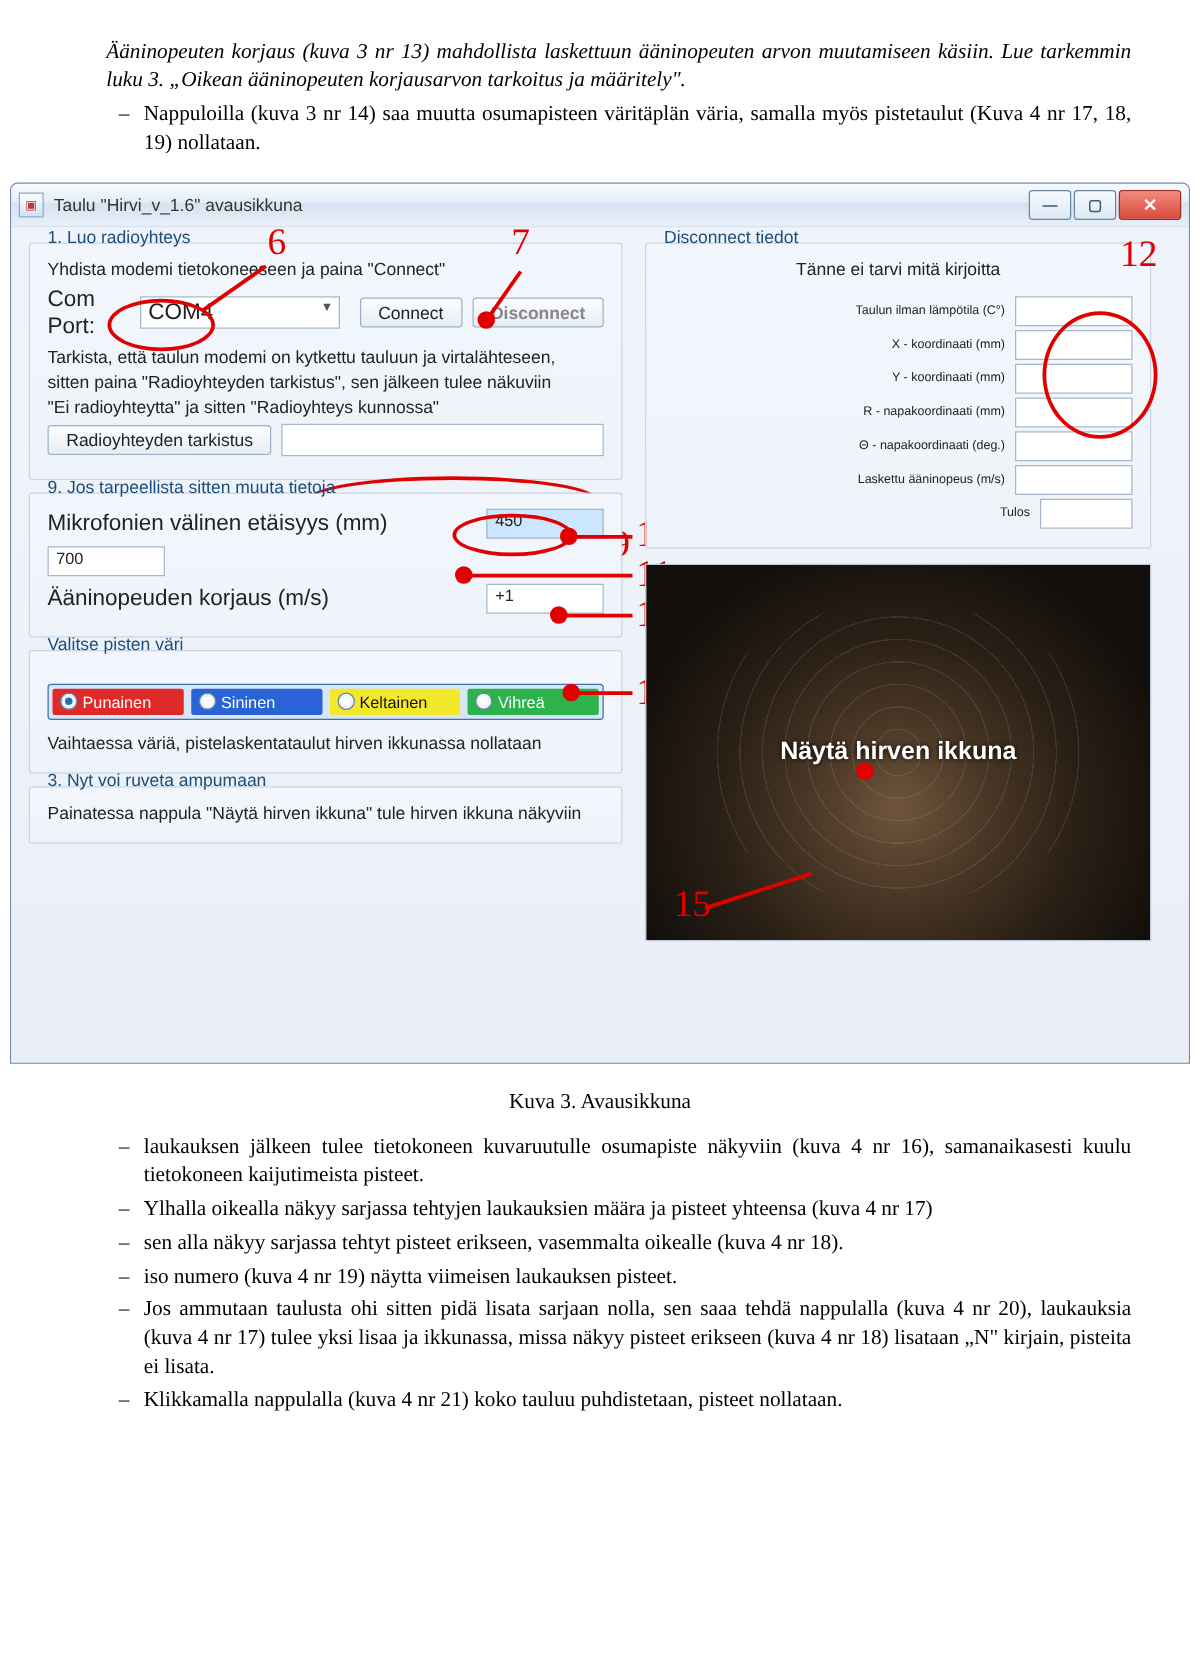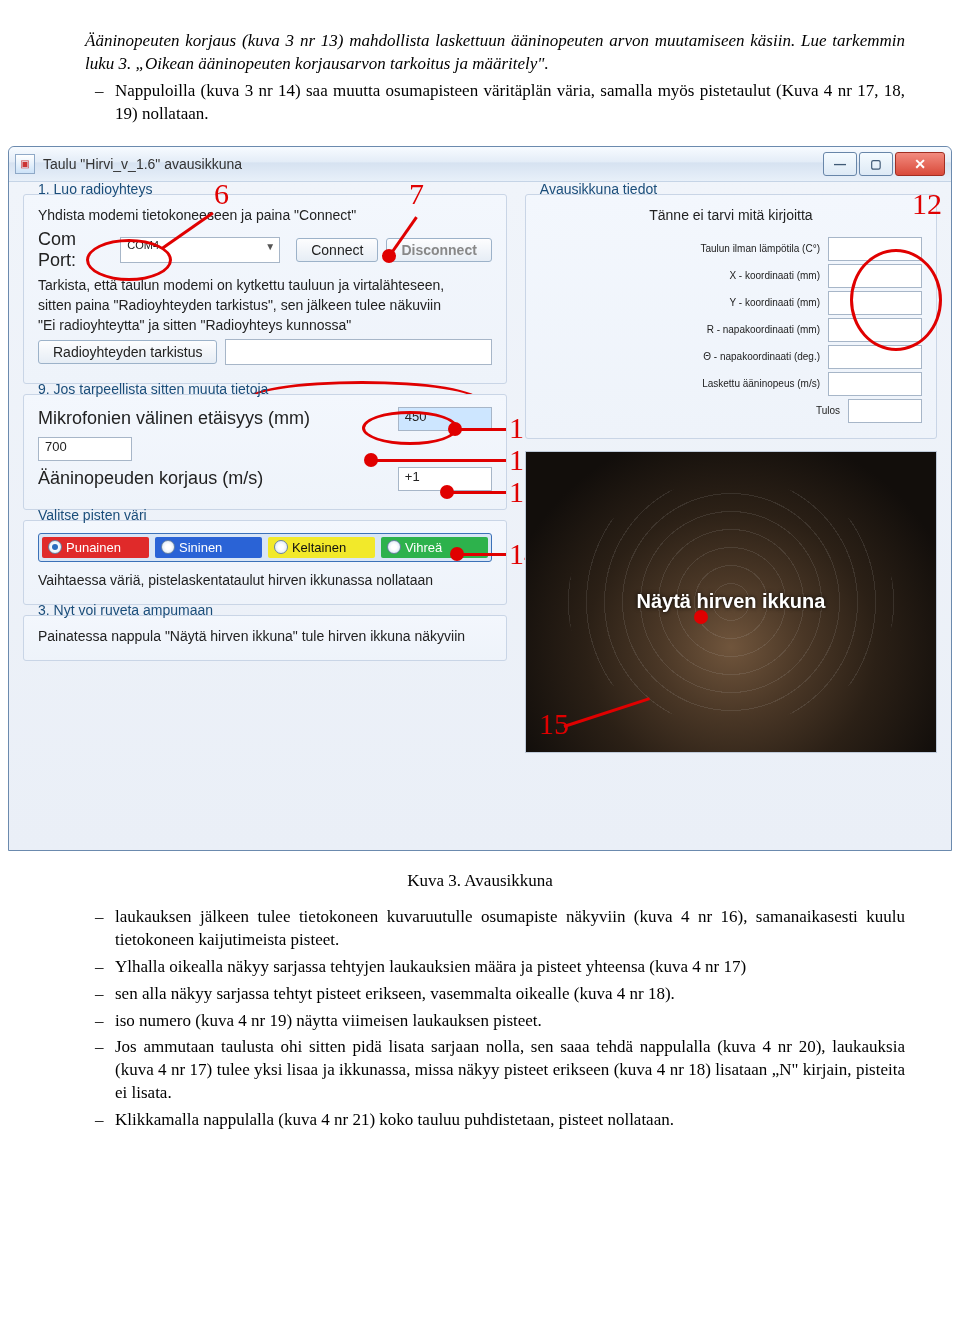--- a/index.html
+++ b/index.html
@@ -82,21 +82,21 @@
   }
   .winbtn.close {
     background: linear-gradient(#f28b7f,#d94a3a);
     border-color:#a12e22;
     color:#fff;
     width:48px;
     font-size:14px;
   }
   .winbody {
     display:flex;
-    padding: 12px 14px 16px 14px;
+    padding: 12px 30px 16px 14px;
     gap: 18px;
     background: linear-gradient(#f0f4fa,#eaeff7);
     min-height: 640px;
   }
   .col-left {
     flex: 1.08;
     display:flex;
     flex-direction:column;
     gap:10px;
   }
@@ -125,21 +125,21 @@
   .sub { font-size: 14px; margin: 4px 0; }
   .row { display:flex; align-items:center; gap:8px; margin:6px 0; }
   .label { font-size:18px; }
   .combo {
     border:1px solid #a7b6c8;
     background:#fff;
     height:22px;
     padding:1px 22px 1px 6px;
     position:relative;
     min-width:100px;
-    font-size:11px;
+    font-size:18px;
   }
   .combo::after{
     content:"▼";
     position:absolute;
     right:4px; top:3px;
     font-size:10px;
     color:#555;
   }
   .btn {
     border:1px solid #9cb2c9;
@@ -167,21 +167,21 @@
     gap:8px;
     margin:3px 0;
     font-size:10px;
   }
   .light-row .txt { width:80px;}
   .light-row.tulos .txt{width:55px;}
 
   .colorbtns {
     display:flex;
     gap:6px;
-    margin:8px 0 10px 0;
+    margin:22px 0 10px 0;
     border:1px solid #3b71b8;
     border-radius:3px;
     padding:3px;
     background:#d9e6f6;
   }
   .colorbtn {
     flex:1;
     display:flex;
     align-items:center;
     gap:4px;
@@ -357,21 +357,21 @@
         </div>
 
         <div class="group" style="position:relative;">
           <div class="group-title">3. Nyt voi ruveta ampumaan</div>
           <div class="sub">Painatessa nappula "Näytä hirven ikkuna" tule hirven ikkuna näkyviin</div>
         </div>
       </div>
 
       <div class="col-right">
         <div class="group" style="position:relative;">
-          <div class="group-title">Avausikkuna tiedot</div>
+          <div class="group-title">Disconnect tiedot</div>
           <div class="sub" style="text-align:center;margin-bottom:14px">Tänne ei tarvi mitä kirjoitta</div>
           <div class="light-row">
               <span>Taulun ilman lämpötila (C°)</span>
               <span class="txt"></span>
             </div>
           <div class="light-row">
               <span>X -  koordinaati (mm)</span>
               <span class="txt"></span>
             </div>
           <div class="light-row">

